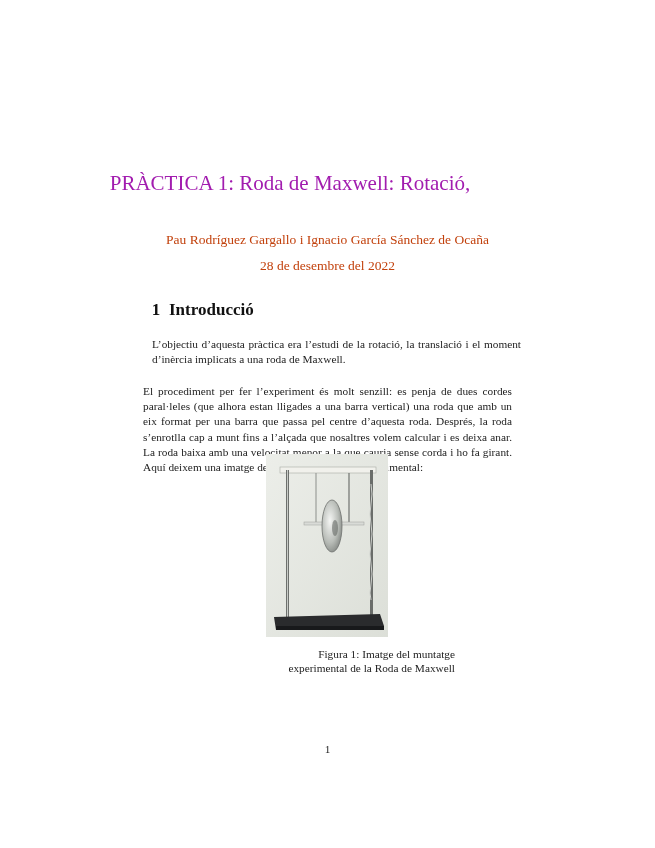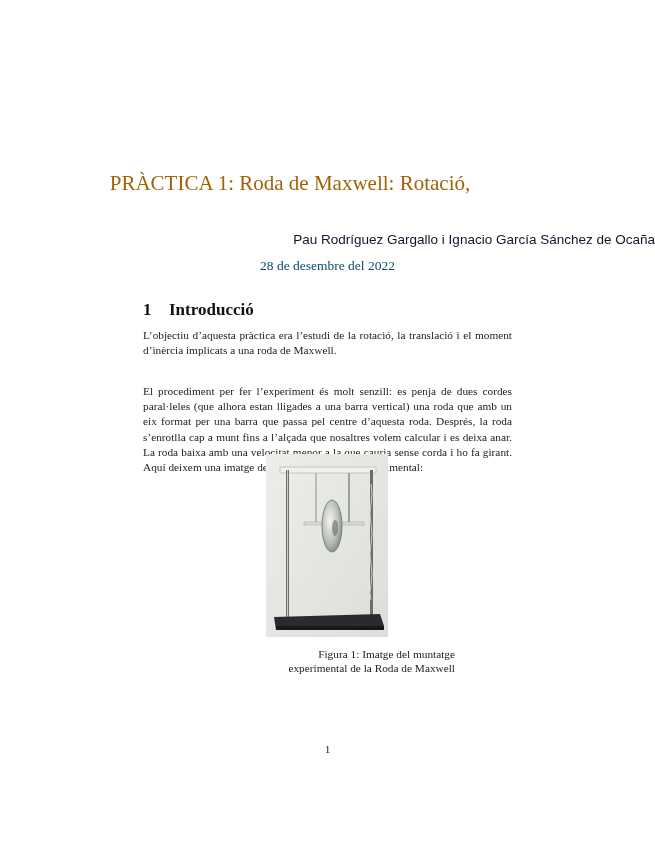--- a/index.html
+++ b/index.html
@@ -23,50 +23,51 @@
   }
   .title {
     position: absolute;
     left: 0;
     width: 580px;
     top: 170px;
     text-align: center;
     font-family: "Liberation Serif", "DejaVu Serif", serif;
     font-size: 21px;
     line-height: 26px;
-    color: #a16207;
+    color: #a21caf;
   }
   .authors {
     position: absolute;
     left: 0;
     width: 655px;
     top: 232px;
-    text-align: right;
-    font-family: Liberation Sans, sans-serif;
+    text-align: center;
+    font-family: Liberation Serif, serif;
     font-size: 13.5px;
-    color: #0f172a;
+    color: #c2410c;
   }
   .date {
     position: absolute;
     left: 0;
     width: 655px;
     top: 258px;
     text-align: center;
     font-family: "Liberation Serif", serif;
     font-size: 13.5px;
-    color: #0c4a6e;
+    color: #c2410c;
   }
   .section-heading {
     position: absolute;
     left: 143px;
     top: 300px;
     font-family: "Liberation Serif", serif;
     font-weight: bold;
     font-size: 17px;
     color: #111;
+    text-align: center;
   }
   .section-heading .num {
     display: inline-block;
     width: 26px;
   }
   .para {
     position: absolute;
     left: 143px;
     width: 369px;
     font-family: "Liberation Serif", serif;
@@ -119,21 +120,21 @@
     <div>PRÀCTICA 1: Roda de Maxwell: Rotació,</div>
   </div>
 
   <div class="authors">Pau Rodríguez Gargallo i Ignacio García Sánchez de Ocaña</div>
   <div class="date">28 de desembre del 2022</div>
 
   <div class="section-heading">
     <span class="num">1</span><span>Introducció</span>
   </div>
 
-  <p class="para p1" style="margin:0">L’objectiu d’aquesta pràctica era l’estudi de la rotació, la translació i el moment d’inèrcia implicats a una roda de Maxwell.</p>
+  <p class="para p1" style="margin:9px">L’objectiu d’aquesta pràctica era l’estudi de la rotació, la translació i el moment d’inèrcia implicats a una roda de Maxwell.</p>
   <p class="para p2" style="margin:0">El procediment per fer l’experiment és molt senzill: es penja de dues cordes paral·leles (que alhora estan lligades a una barra vertical) una roda que amb un eix format per una barra que passa pel centre d’aquesta roda. Després, la roda s’enrotlla cap a munt fins a l’alçada que nosaltres volem calcular i es deixa anar. La roda baixa amb una velocitat menor a la que cauria sense corda i ho fa girant. Aquí deixem una imatge de com és el muntatge experimental:</p>
 
   <div class="figure" title="Maxwell wheel apparatus photo">
     <svg width="122" height="183" viewBox="0 0 122 183" xmlns="http://www.w3.org/2000/svg">
       <defs>
         <linearGradient id="bg" x1="0" y1="0" x2="1" y2="1">
           <stop offset="0" stop-color="#eceee9"></stop>
           <stop offset="1" stop-color="#dcdfd8"></stop>
         </linearGradient>
         <radialGradient id="disc" cx="0.4" cy="0.4" r="0.7">

